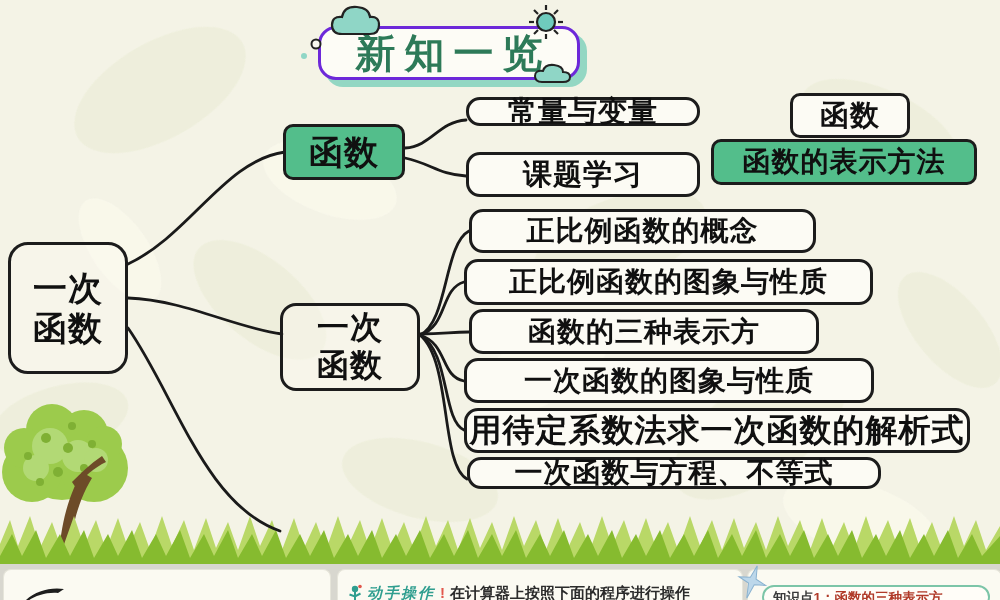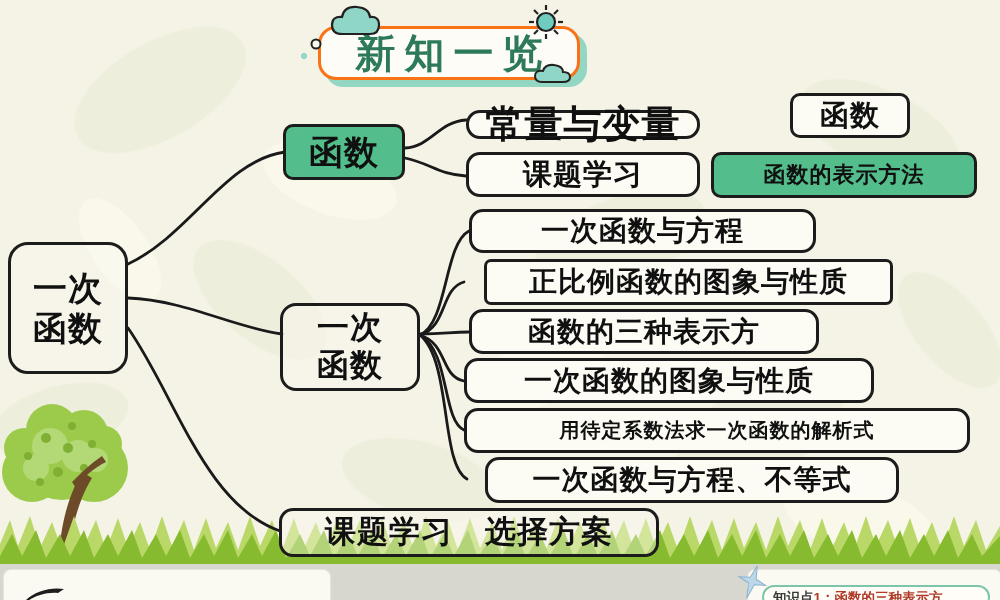--- a/index.html
+++ b/index.html
@@ -8,21 +8,21 @@
   .abs{position:absolute;}
   
   .node{position:absolute;box-sizing:border-box;border:3px solid #1c1c1c;border-radius:14px;
         background:#fcfbf4;color:#101010;font-weight:700;display:flex;align-items:center;
         justify-content:center;text-align:center;line-height:1.18;letter-spacing:1px;}
   .node.green{background:#53be8b;}
   .node.clear{background:rgba(252,251,242,0.38);}
   .node.pre{white-space:pre-line;margin-top:12px;}
   
   .title-box{position:absolute;left:318px;top:26px;width:262px;height:54px;box-sizing:border-box;
-        border:3px solid #f97316;border-radius:18px;background:#fdfcf6;
+        border:3px solid #6d28d9;border-radius:18px;background:#fdfcf6;
         box-shadow:7px 7px 0 0 #93d7c3;display:flex;align-items:center;justify-content:center;}
   .title-text{font-family:"Liberation Serif","DejaVu Serif",serif;font-weight:700;
         font-size:40px;color:#2d7a58;letter-spacing:9px;text-indent:9px;}
   
   .footer{position:absolute;left:0;top:564px;width:1000px;height:36px;background:#d8d7cf;}
   .fcard{position:absolute;top:5px;height:31px;background:#fbfaf2;border:1px solid #e6e5da;
          border-bottom:none;border-radius:8px 8px 0 0;overflow:hidden;}
   .fmid-row{position:absolute;left:10px;top:14px;display:flex;align-items:flex-start;gap:5px;
          font-size:15px;font-weight:700;white-space:nowrap;}
   .hands-label{color:#2f9e8f;font-style:italic;letter-spacing:2px;}
@@ -134,44 +134,55 @@
     </g>
     <g>
       <path d="M252 82 q-7 0 -7-6 q0-6 8-5 q2-7 11-6 q9 1 9 7 q7 0 7 5 q0 5 -7 5 Z" fill="#8fd6c6" stroke="#222" stroke-width="2"></path>
     </g>
   </svg>
 
   <div class="node clear pre" style="left:8px;top:230px;width:120px;height:132px;border-radius:20px;font-size:34px;">一次
 函数</div>
 
   <div class="node green" style="left:283px;top:124px;width:122px;height:56px;border-radius:10px;font-size:34px;">函数</div>
-  <div class="node" style="left:466px;top:110px;width:234px;height:29px;font-size:38px;">常量与变量</div>
+  <div class="node" style="left:466px;top:97px;width:234px;height:29px;font-size:29px;">常量与变量</div>
   <div class="node" style="left:466px;top:152px;width:234px;height:45px;font-size:29px;">课题学习</div>
 
   <div class="node" style="left:790px;top:93px;width:120px;height:45px;border-radius:10px;font-size:29px;">函数</div>
-  <div class="node green" style="left:711px;top:152px;width:266px;height:46px;border-radius:10px;font-size:22px;">函数的表示方法</div>
+  <div class="node green" style="left:711px;top:139px;width:266px;height:46px;border-radius:10px;font-size:28px;">函数的表示方法</div>
 
   <div class="node clear pre" style="left:280px;top:291px;width:140px;height:88px;border-radius:16px;font-size:32px;">一次
 函数</div>
-  <div class="node" style="left:469px;top:209px;width:347px;height:44px;font-size:28px;">一次函数与方程</div>
-  <div class="node" style="left:484px;top:259px;width:409px;height:46px;font-size:28px;border-radius:7px;">正比例函数的图象与性质</div>
+  <div class="node" style="left:469px;top:209px;width:347px;height:44px;font-size:28px;">正比例函数的概念</div>
+  <div class="node" style="left:464px;top:259px;width:409px;height:46px;font-size:28px;">正比例函数的图象与性质</div>
   <div class="node" style="left:469px;top:309px;width:350px;height:45px;font-size:28px;">函数的三种表示方</div>
   <div class="node" style="left:464px;top:358px;width:410px;height:45px;font-size:28px;text-align:center;">一次函数的图象与性质</div>
-  <div class="node" style="left:464px;top:408px;width:506px;height:45px;font-size:20px;">用待定系数法求一次函数的解析式</div>
-  <div class="node" style="left:485px;top:457px;width:414px;height:46px;font-size:28px;">一次函数与方程、不等式</div>
+  <div class="node" style="left:464px;top:408px;width:506px;height:45px;font-size:32px;">用待定系数法求一次函数的解析式</div>
+  <div class="node" style="left:467px;top:457px;width:414px;height:32px;font-size:28px;">一次函数与方程、不等式</div>
 
-  <div class="node clear" style="left:279px;top:508px;width:380px;height:49px;font-size:31px;white-space:pre;">课题学习　选择方案</div>
 
   <div class="footer">
     <div class="fcard" style="left:3px;width:326px;">
       <svg class="abs" style="left:20px;top:16px;" width="48" height="15" viewBox="0 0 48 15">
         <path fill="#1d1d1d" d="M2 14 C12 5 26 1 40 3 L34 7 C24 6 12 9 4 15 Z"></path>
       </svg>
     </div>
 
+    <div class="fcard" style="left:337px;width:404px;">
+      <div class="fmid-row">
+        <svg width="14" height="18" viewBox="0 0 14 18">
+          <circle cx="7" cy="5" r="3.2" fill="#2f9e8f"></circle>
+          <path d="M7 8 L7 17 M1.5 10.5 L7 12.5 L12.5 9.5" stroke="#2f9e8f" stroke-width="2" fill="none"></path>
+          <circle cx="12" cy="2.5" r="1.8" fill="#e2574c"></circle>
+        </svg>
+        <span class="hands-label">动手操作</span>
+          <span class="bang">!</span>
+        <span class="hands-text">在计算器上按照下面的程序进行操作</span>
+      </div>
+    </div>
 
     <div class="fcard" style="left:747px;width:253px;">
       <div class="kpill">
         <span class="kpre">知识点</span>
           <span class="ktxt"> 1：函数的三种表示方</span>
       </div>
     </div>
 
     <svg class="abs" style="left:736px;top:1px;" width="32" height="34" viewBox="0 0 32 34">
       <path fill="#bcd7ea" stroke="#8ab2d0" stroke-width="1" d="M16 0 L19 13 L30 16 L19 19 L16 34 L13 19 L2 16 L13 13 Z" transform="rotate(18 16 17)"></path>

